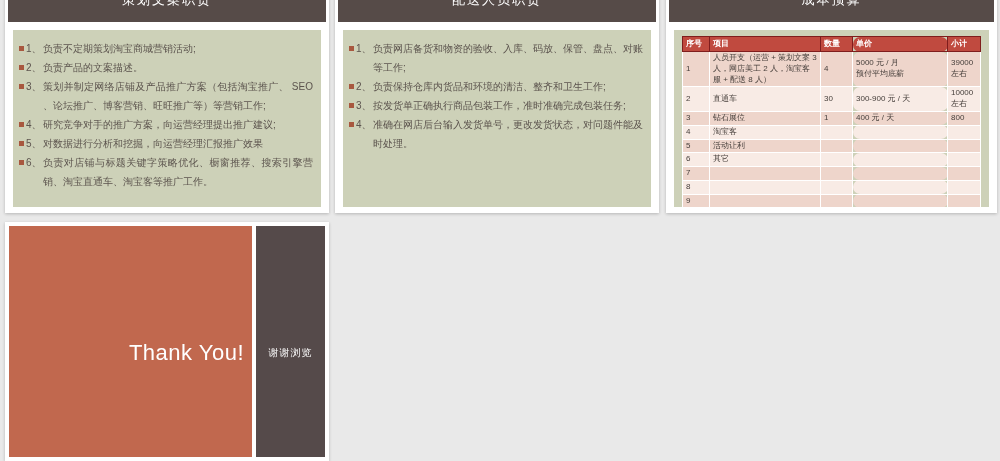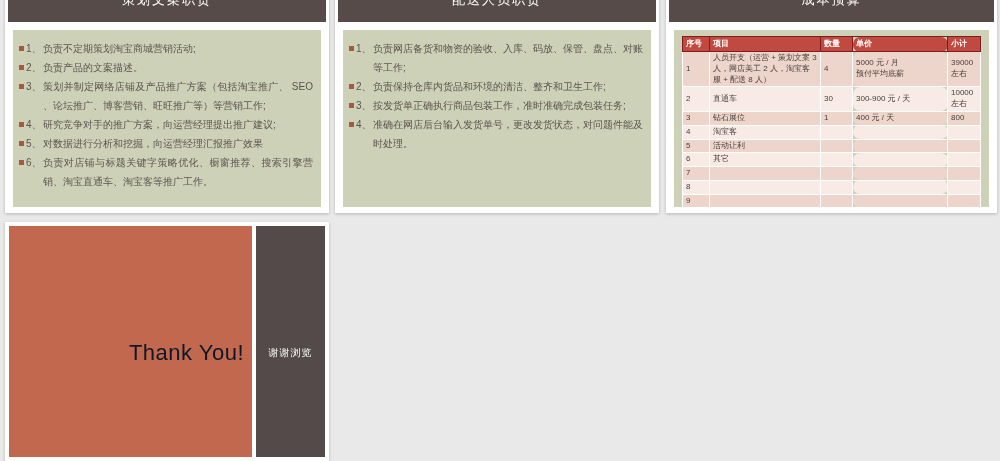--- a/index.html
+++ b/index.html
@@ -44,21 +44,21 @@
   .budget-table th:nth-child(1),.budget-table td:nth-child(1){width:20px;}
   .budget-table th:nth-child(2),.budget-table td:nth-child(2){width:104px;}
   .budget-table th:nth-child(3),.budget-table td:nth-child(3){width:25px;}
   .budget-table th:nth-child(4),.budget-table td:nth-child(4){width:88px;border-radius:7px;}
   
   #card-4{left:5px;top:222px;width:324px;height:239px;}
   .ty-main{
     position:absolute;left:4px;top:4px;width:243px;height:231px;background:#c1684e;
     display:flex;align-items:center;justify-content:flex-end;
   }
-  .ty-text{color:#0f172a;font-size:22px;padding-right:8px;position:relative;top:11px;
+  .ty-text{color:#ffffff;font-size:22px;padding-right:8px;position:relative;top:11px;
     letter-spacing:.5px;}
   .ty-side{
     position:absolute;left:251px;top:4px;width:69px;height:231px;background:#554a4a;
     display:flex;align-items:center;justify-content:center;
   }
   .ty-side-text{color:#ffffff;font-size:10px;position:relative;top:11px;letter-spacing:1px;}
 </style>
 </head>
 <body>
 

